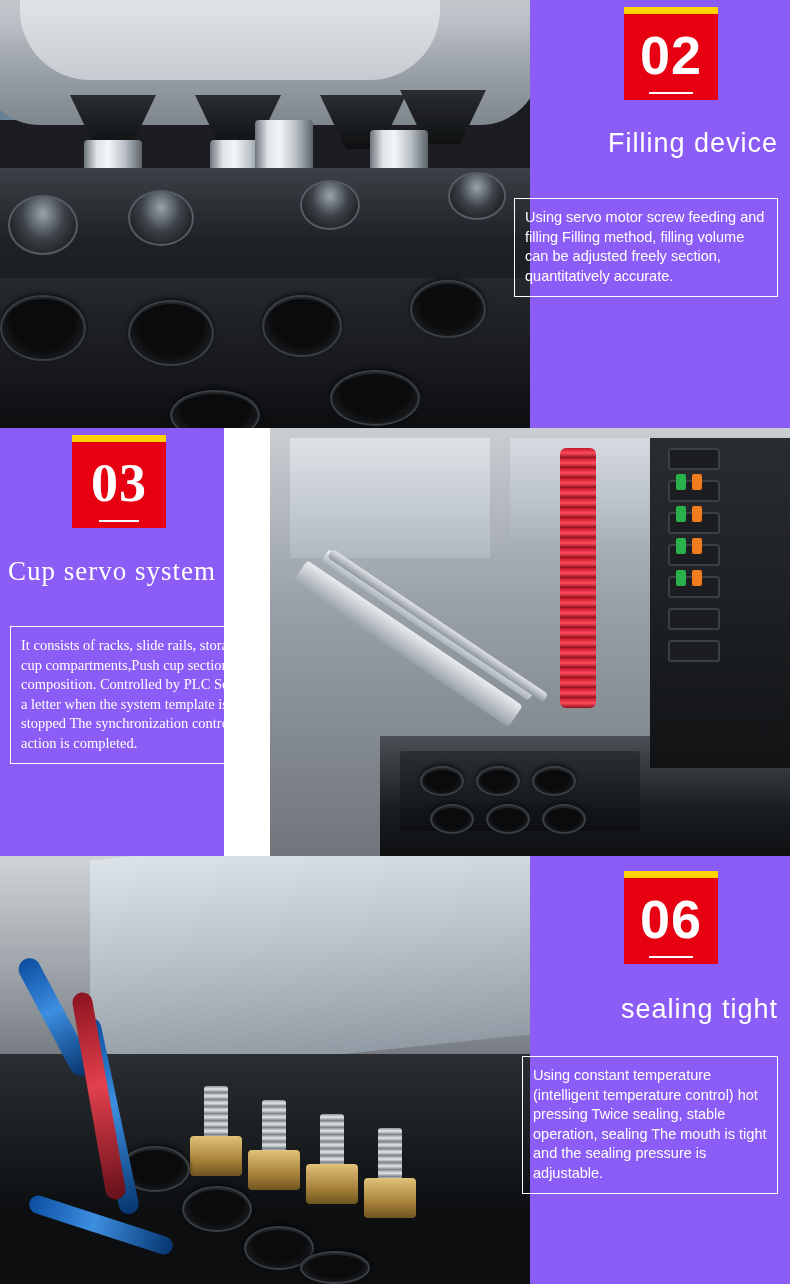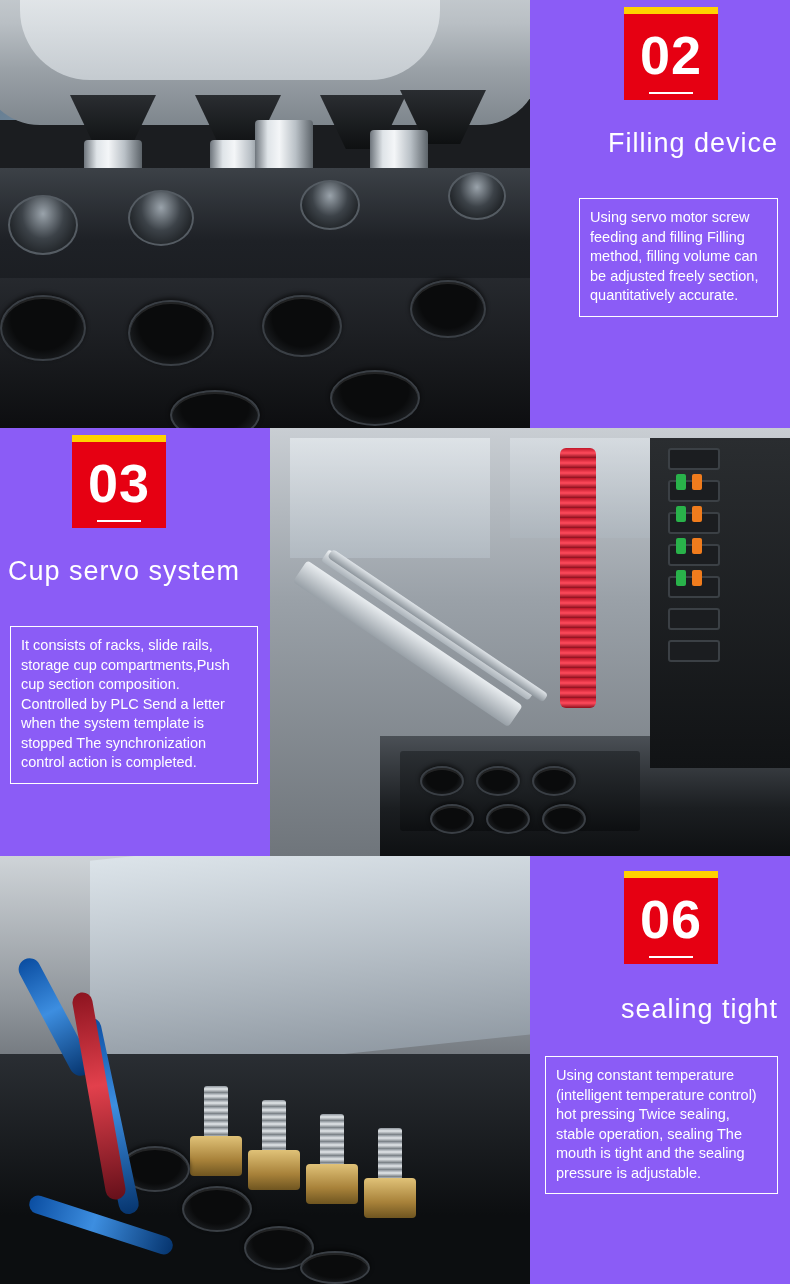--- a/index.html
+++ b/index.html
@@ -150,21 +150,21 @@
   }
   .hose-blue { background: linear-gradient(90deg,#0b4ea2,#3d8ee0 45%,#06356f); }
   .hose-red  { background: linear-gradient(90deg,#8d1420,#e2404c 45%,#66101a); }
 
   
   .panel {
     position: absolute; top: 0; height: 100%;
     background: #8b5cf6; color: #ffffff;
   }
   .panel-right { right: 0; width: 260px; }
-  .panel-left  { left: 0; width: 270px; }
+  .panel-left  { left: 0; width: 224px; font-family: Liberation Serif, serif; }
 
   .numbox {
     position: absolute; background: #e60012;
     display: flex; align-items: center; justify-content: center;
   }
   .numbox .num {
     font-size: 54px; font-weight: bold; color: #ffffff; letter-spacing: 1px;
     line-height: 1; padding-bottom: 4px; position: relative;
   }
   .numbox .num::after {
@@ -181,33 +181,33 @@
   .descbox {
     position: absolute; border: 1px solid #ffffff;
     padding: 9px 10px 10px 10px;
     font-size: 14.5px; line-height: 1.35; color: #ffffff;
   }
 
   
   .s02-numbox { right: 72px; top: 14px; width: 94px; height: 86px; }
   .s02-yellow { right: 72px; top: 7px; width: 94px; }
   .s02-head { right: 12px; top: 128px; }
-  .s02-desc { right: 12px; top: 198px; width: 199px; }
+  .s02-desc { right: 12px; top: 198px; width: 264px; }
 
   
   .s03-numbox { left: 72px; top: 14px; width: 94px; height: 86px; }
   .s03-yellow { left: 72px; top: 7px; width: 94px; }
   .s03-head { left: 8px; top: 128px; }
   .s03-desc { left: 10px; top: 198px; width: 248px; }
 
   
   .s04-numbox { right: 72px; top: 22px; width: 94px; height: 86px; }
   .s04-yellow { right: 72px; top: 15px; width: 94px; }
   .s04-head { right: 12px; top: 138px; }
-  .s04-desc { right: 12px; top: 200px; width: 233px; }
+  .s04-desc { right: 12px; top: 200px; width: 256px; }
 </style>
 </head>
 <body>
 
 <div class="page">
 
   <div class="section sec-02">
 
     <div class="photo photo-02">
       <div class="p02-bg-blue"></div>

